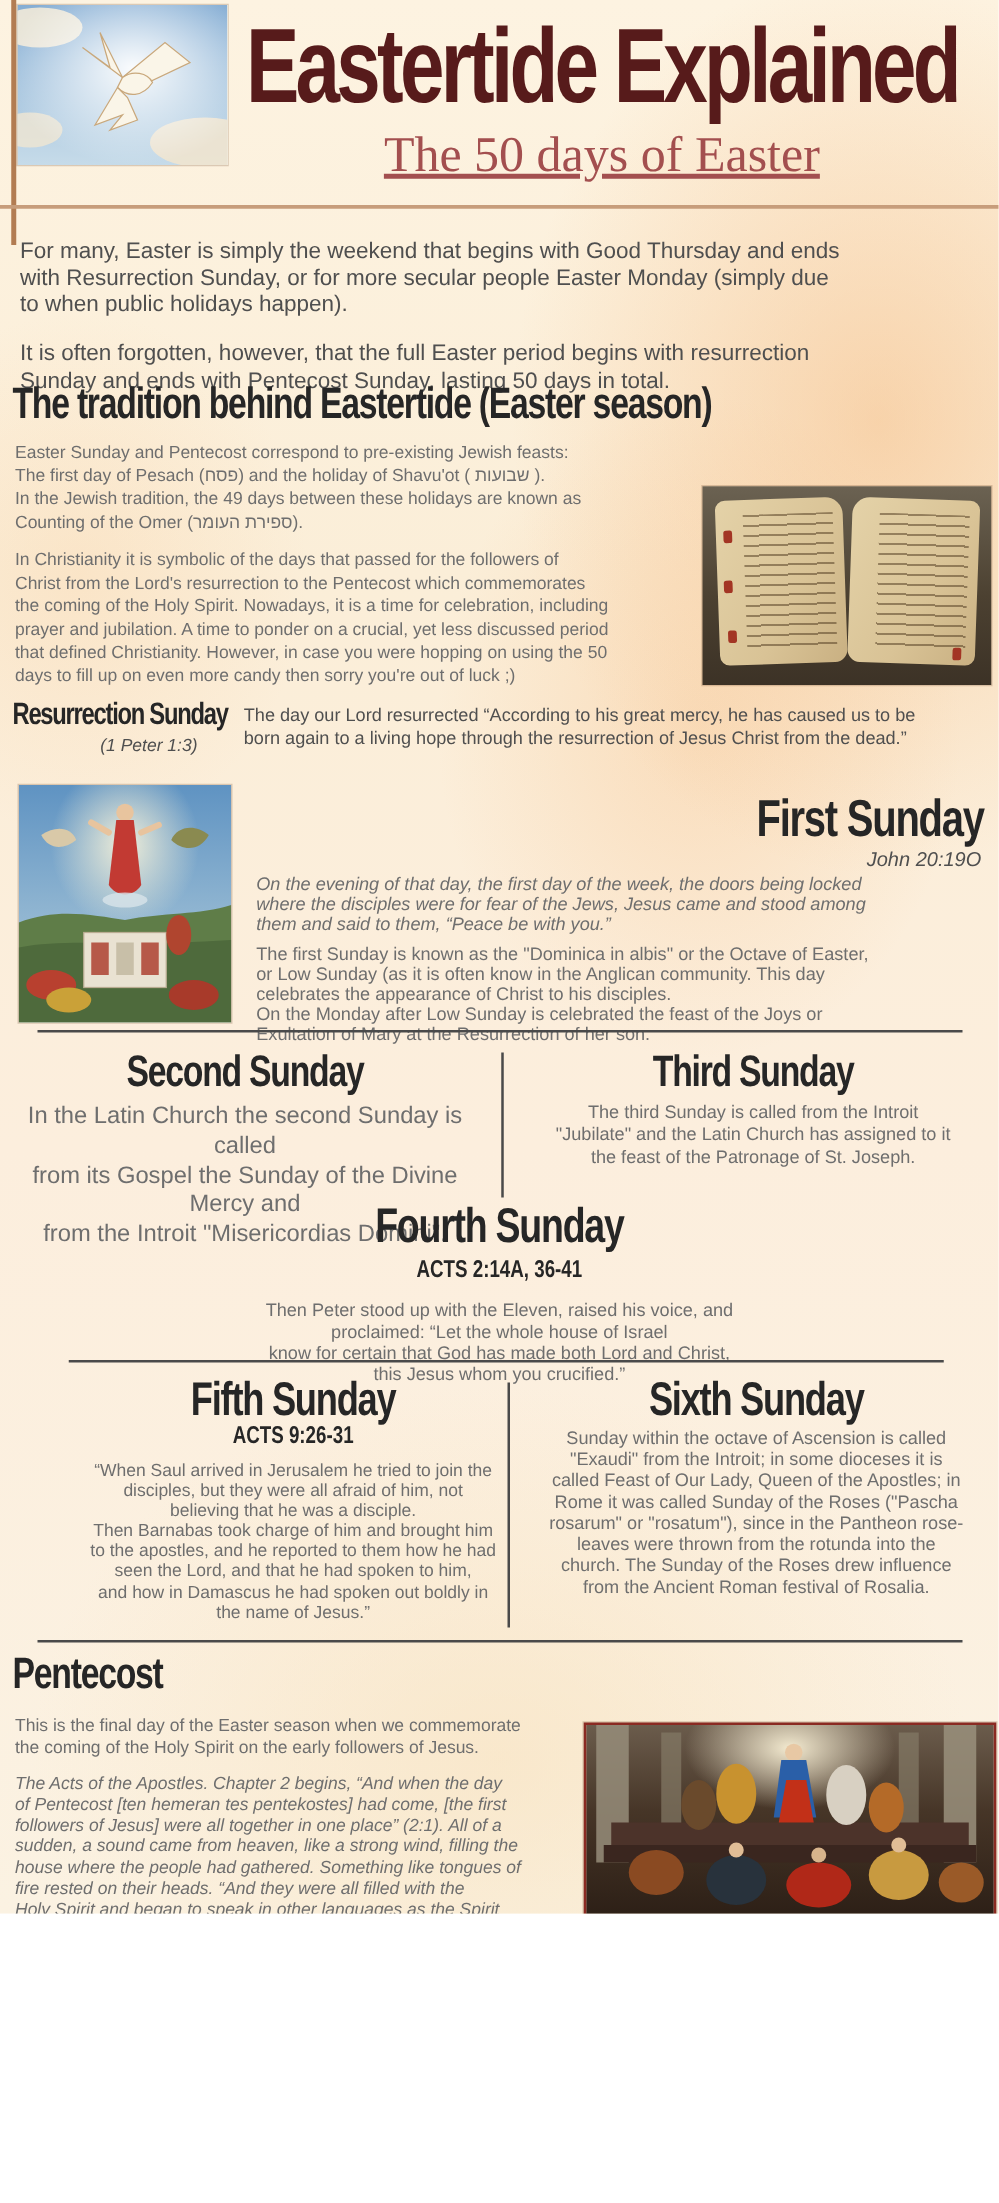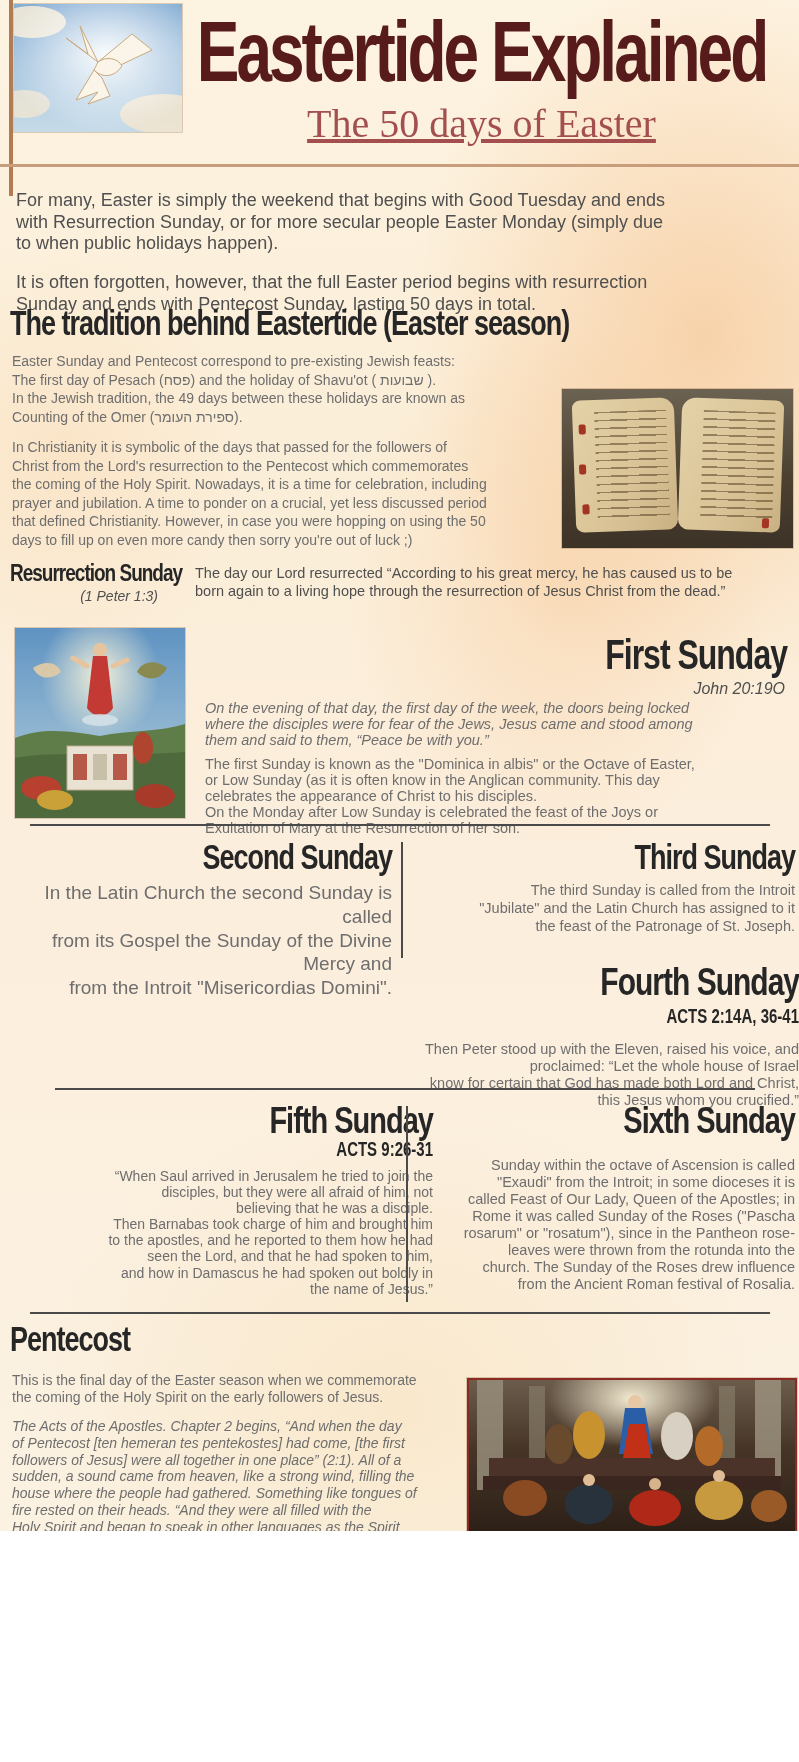--- a/index.html
+++ b/index.html
@@ -18,21 +18,21 @@
   .condL{transform:scaleY(1.3);transform-origin:top left;}
   .condC{transform:scaleY(1.3);transform-origin:top center;}
   .condR{transform:scaleY(1.3);transform-origin:top right;}
   .pre{white-space:pre-line;}
   .body-gray{color:#6e6e6e;}
   .body-dark{color:#4f4f4f;}
   .rule-tan{background:#c79d7b;height:3px;}
   .rule-dark{background:#4a4a4a;height:2px;}
   .vdiv{background:#4a4a4a;width:2px;}
   .italic{font-style:italic;}
-  .center{text-align:right;}
+  .center{text-align:center;}
   .right{text-align:right;}
 
   
   .v-accent{left:9px;top:0;width:4px;height:196px;background:#b27c52;}
   .dove-box{left:14px;top:4px;width:168px;height:128px;}
   .title-wrap{left:168px;top:10px;width:627px;text-align:center;}
   .main-title{font-size:64px;font-weight:700;color:#571b1b;letter-spacing:-3px;line-height:1;
     transform:scaleY(1.32);transform-origin:top center;}
   .subtitle{left:168px;top:104px;width:627px;text-align:center;
     font-family:"Liberation Serif",serif;font-size:40px;color:#a34f4f;line-height:1;text-decoration:underline;}
@@ -91,21 +91,21 @@
     </svg>
   </div>
 
   <div class="abs title-wrap">
     <div class="main-title">Eastertide Explained</div>
   </div>
   <div class="abs subtitle">The 50 days of Easter</div>
 
   <div class="abs rule-tan" style="left:0;top:164px;width:799px;"></div>
 
-  <div class="abs pre body-dark" style="left:16px;top:190px;width:780px;font-size:18px;line-height:1.2;">For many, Easter is simply the weekend that begins with Good Tuesday and ends
+  <div class="abs pre body-dark" style="left:16px;top:190px;width:780px;font-size:18px;line-height:1.2;">For many, Easter is simply the weekend that begins with Good Thursday and ends
 with Resurrection Sunday, or for more secular people Easter Monday (simply due
 to when public holidays happen).</div>
   <div class="abs pre body-dark" style="left:16px;top:272px;width:780px;font-size:18px;line-height:1.2;">It is often forgotten, however, that the full Easter period begins with resurrection
 Sunday and ends with Pentecost Sunday, lasting 50 days in total.</div>
 
   <div class="abs hd condL" style="left:10px;top:306px;font-size:27px;">The tradition behind Eastertide (Easter season)</div>
   <div class="abs pre body-gray" style="left:12px;top:352px;width:545px;font-size:14px;line-height:1.33;">Easter Sunday and Pentecost correspond to pre-existing Jewish feasts:
 The first day of Pesach (פסח) and the holiday of Shavu'ot ( שבועות ).
 In the Jewish tradition, the 49 days between these holidays are known as
 Counting of the Omer (ספירת העומר).</div>
@@ -217,21 +217,21 @@
 believing that he was a disciple.
 Then Barnabas took charge of him and brought him
 to the apostles, and he reported to them how he had
 seen the Lord, and that he had spoken to him,
 and how in Damascus he had spoken out boldly in
 the name of Jesus.”</div>
   </div>
   <div class="abs vdiv" style="left:406px;top:1106px;height:196px;"></div>
   <div class="abs center" style="left:415px;top:1102px;width:380px;">
     <div class="hd condC" style="font-size:29px;">Sixth Sunday</div>
-    <div class="pre body-gray" style="margin-top:26px;font-size:14.5px;line-height:1.17;">Sunday within the octave of Ascension is called
+    <div class="pre body-gray" style="margin-top:12px;font-size:14.5px;line-height:1.17;">Sunday within the octave of Ascension is called
 "Exaudi" from the Introit; in some dioceses it is
 called Feast of Our Lady, Queen of the Apostles; in
 Rome it was called Sunday of the Roses ("Pascha
 rosarum" or "rosatum"), since in the Pantheon rose-
 leaves were thrown from the rotunda into the
 church. The Sunday of the Roses drew influence
 from the Ancient Roman festival of Rosalia.</div>
   </div>
 
   <div class="abs rule-dark" style="left:30px;top:1312px;width:740px;"></div>

